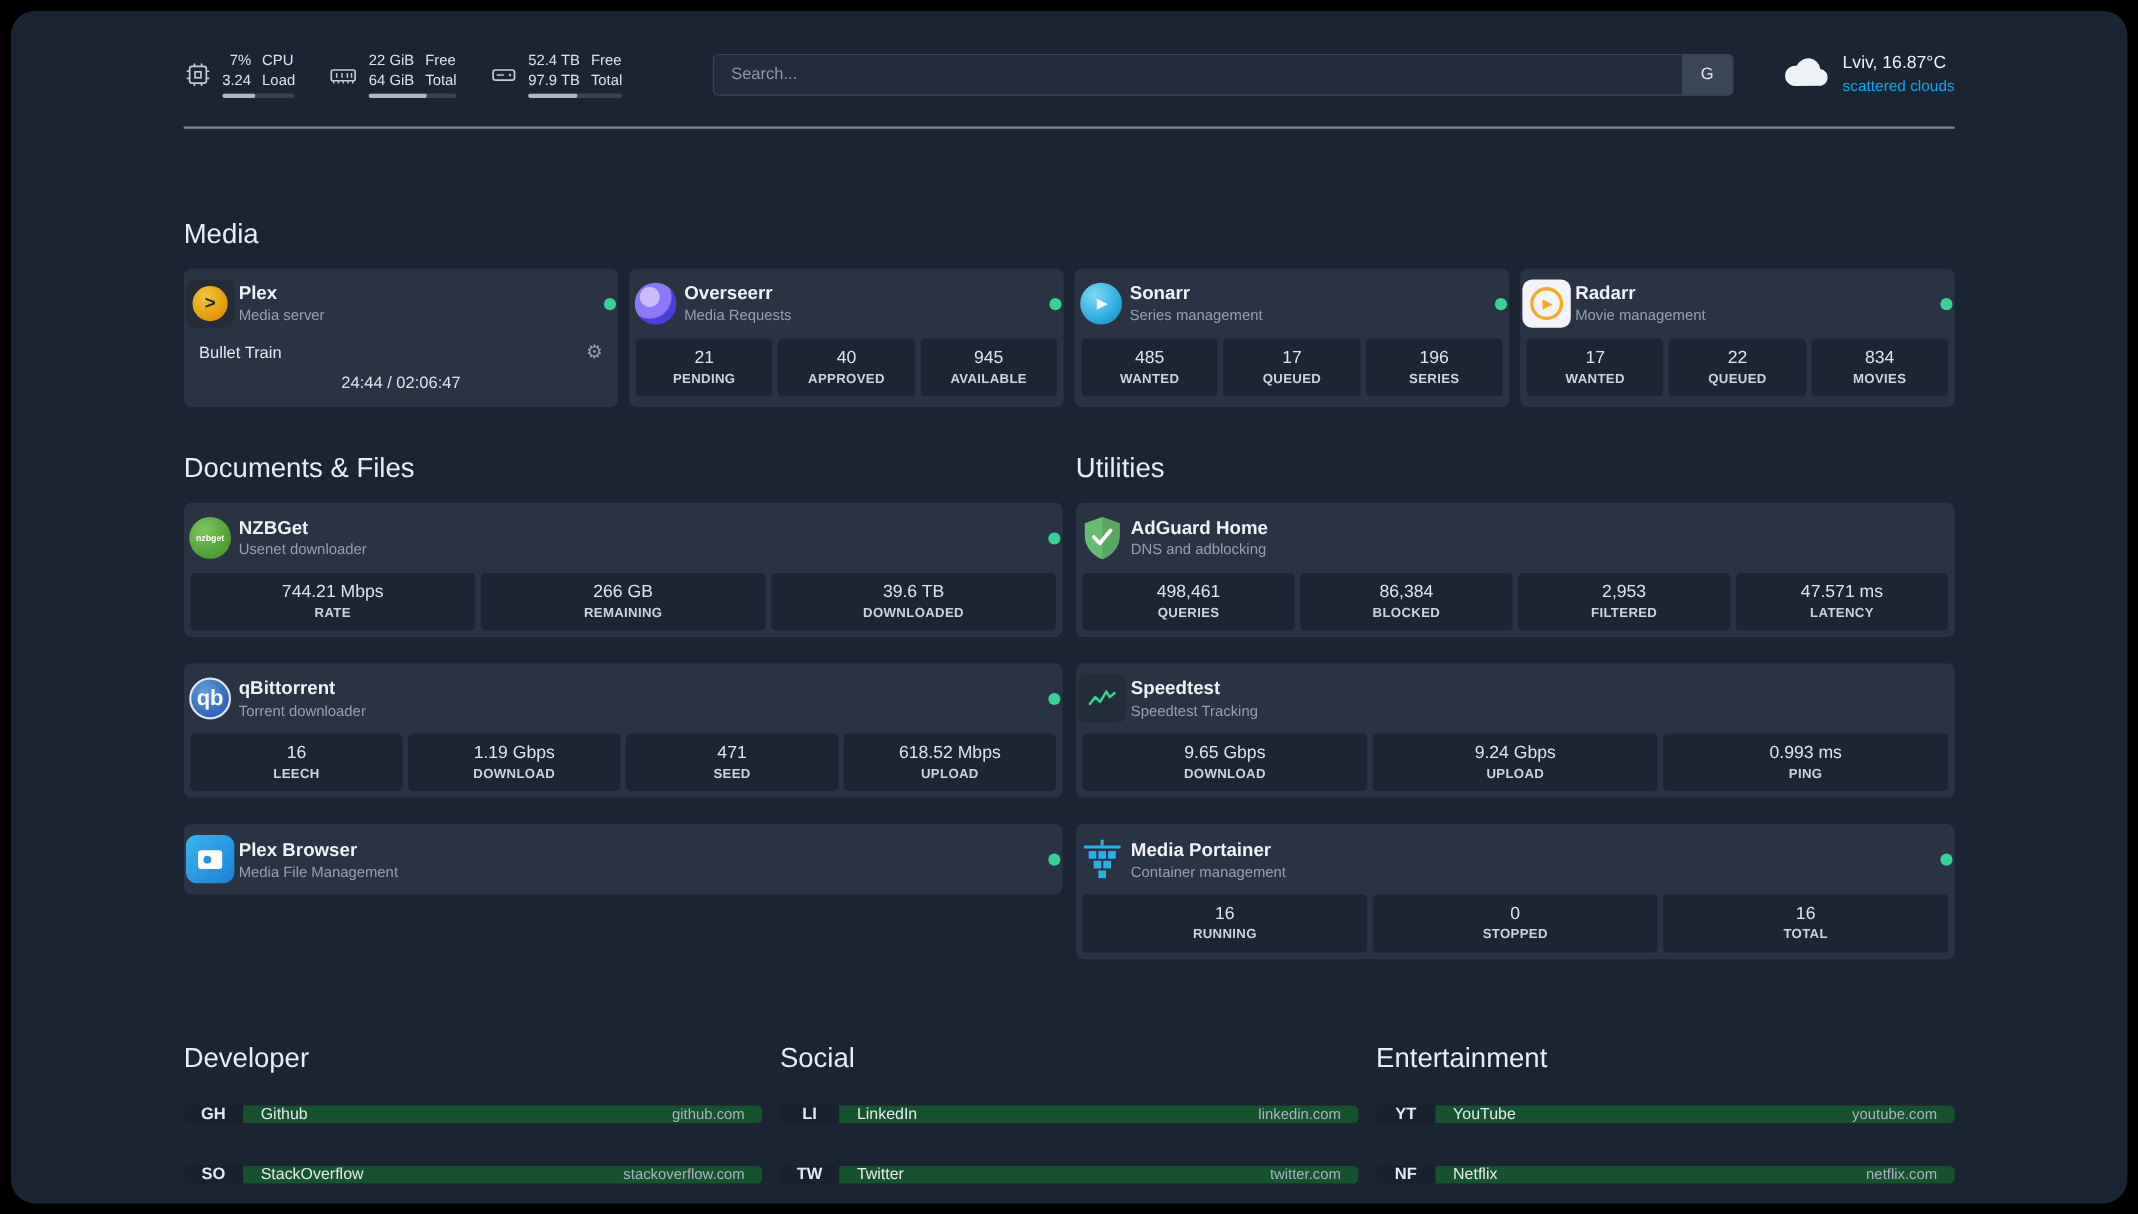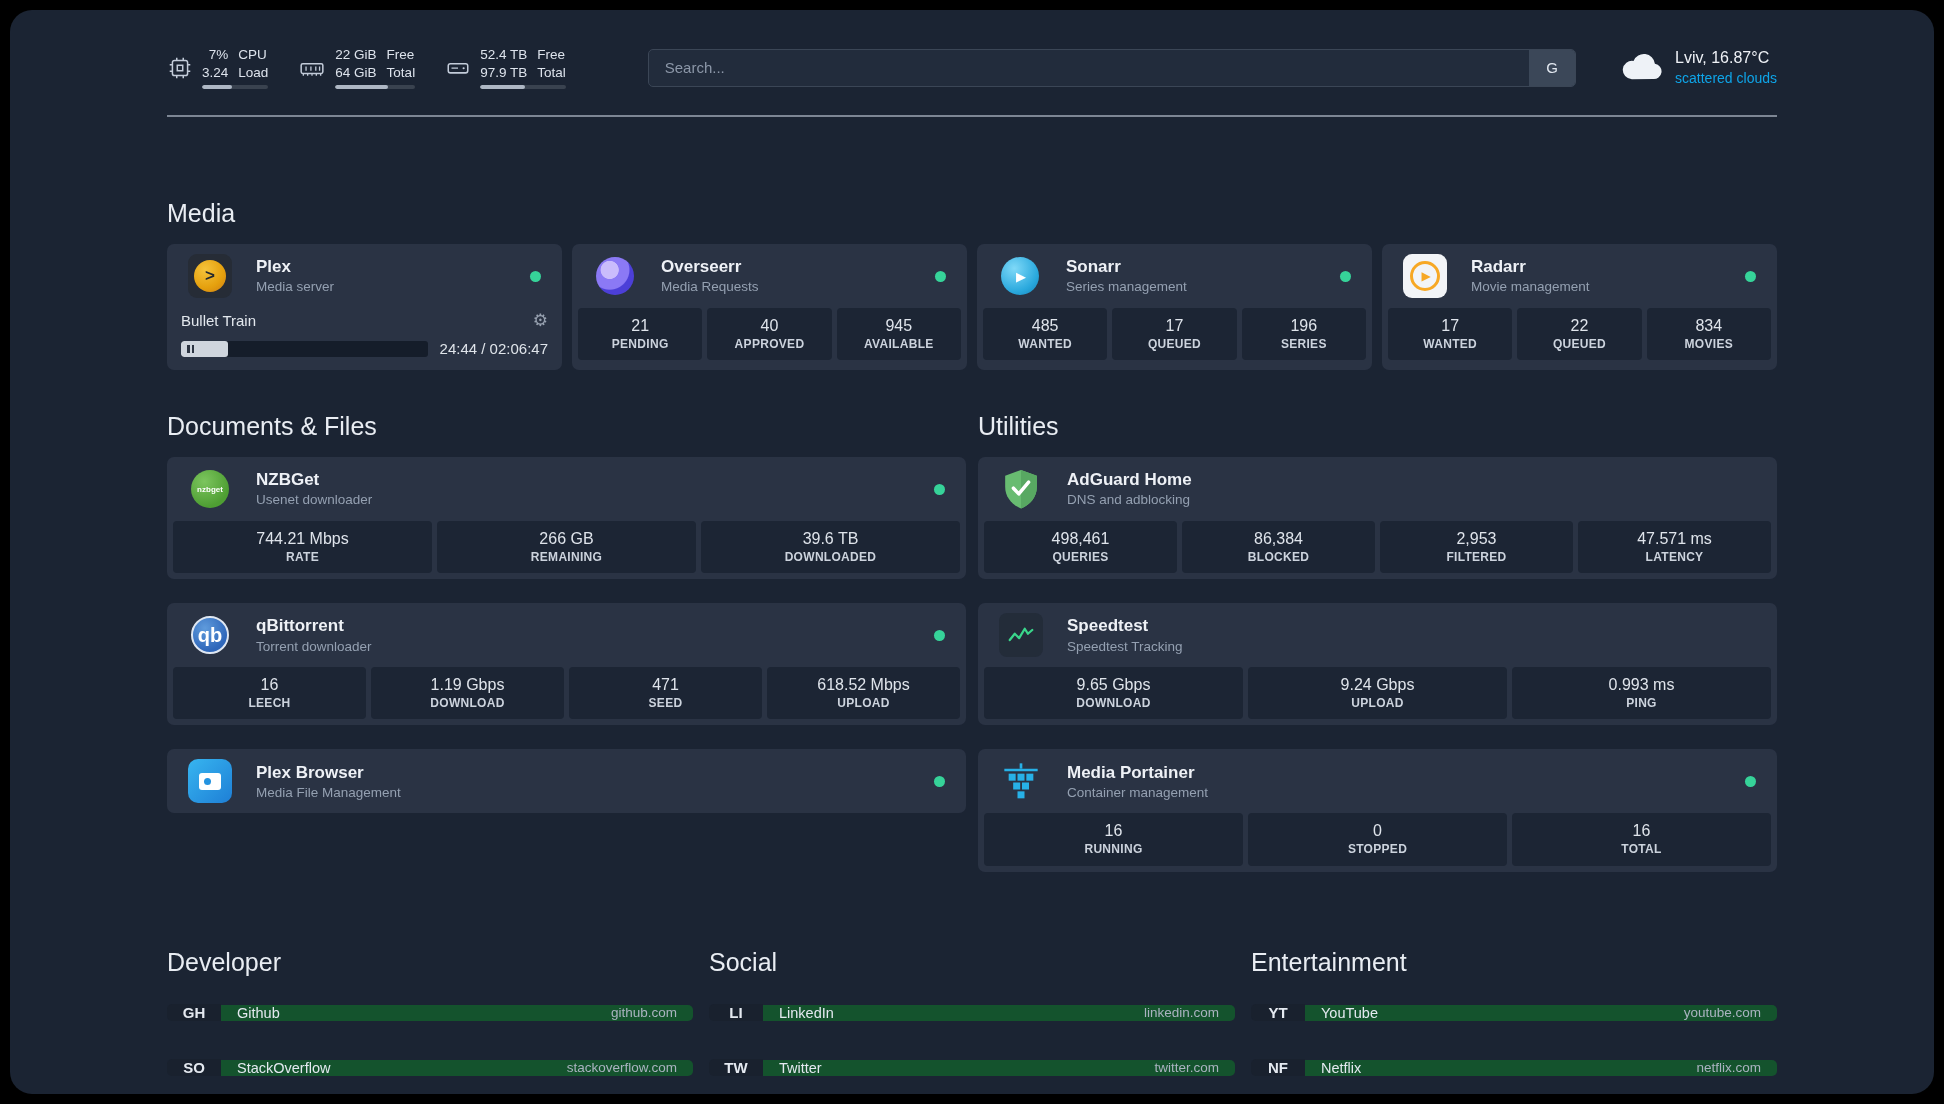--- a/index.html
+++ b/index.html
@@ -34,21 +34,21 @@
   
   .section-title { font-size:25px; font-weight:500; color:#e9edf3; margin-bottom:16px; }
   .media-section { margin-top:82px; }
   .media-grid { display:grid; grid-template-columns:repeat(4,1fr); gap:10px; align-items:stretch; }
 
   .twocol { display:grid; grid-template-columns:1fr 1fr; gap:12px; margin-top:42px; }
   .col-stack { display:flex; flex-direction:column; gap:24px; }
 
   
   .card { background:#2a3344; border-radius:7px; overflow:hidden; display:flex; flex-direction:column; }
-  .card-head { display:flex; align-items:center; gap:24px; padding:10px 21px; cursor:pointer; }
+  .card-head { display:flex; align-items:center; gap:4px; padding:10px 2px; cursor:pointer; }
   .svc-meta { display:flex; flex-direction:column; line-height:1.3; }
   .svc-name { font-size:17px; font-weight:600; color:#eef1f6; }
   .svc-desc { font-size:13.5px; color:#94a0b1; }
   .dot { width:11px; height:11px; border-radius:50%; background:#36d399; margin-left:auto; flex:none; }
 
   .tiles { display:flex; gap:5px; padding:0 6px 6px; }
   .tile { flex:1; background:#1c2534; border-radius:4px; text-align:center; padding:7px 4px 8px; }
   .tile-v { font-size:16px; color:#dfe4eb; line-height:1.35; }
   .tile-l { font-size:12px; font-weight:700; color:#ccd3dd; letter-spacing:.3px; line-height:1.3; }
 
@@ -78,21 +78,21 @@
 
   .icon-speedtest { background:#232c39; border-radius:8px; }
 
   .gear { margin-left:auto; cursor:pointer; }
   .gear::before { content:"\2699"; font-size:17px; color:#97a1b0; }
 
   
   .player { padding:2px 14px 13px; }
   .player-title-row { display:flex; align-items:center; }
   .player-title { font-size:15px; color:#e3e8ee; }
-  .player-bar-row { display:flex; align-items:center; gap:12px; margin-top:9px; }
+  .player-bar-row { display:flex; align-items:center; gap:1px; margin-top:9px;flex-direction:column; }
   .ptrack { flex:1; height:16px; background:#151d2a; border-radius:3px; overflow:hidden; position:relative; cursor:pointer; }
   .pfill { height:100%; background:#cfd5dd; border-radius:3px; position:relative; }
   .pause { position:absolute; left:6px; top:4px; display:flex; gap:2px; }
   .pause i { display:block; width:2.5px; height:8px; background:#2c3442; }
   .ptime { font-size:15px; color:#dfe4ea; white-space:nowrap; }
 
   
   .bookmarks { display:grid; grid-template-columns:repeat(3,1fr); gap:16px; margin-top:76px; padding-bottom:40px; }
   .bm-row { display:flex; align-items:center; height:40px; margin-bottom:15px; }
   .bm-abbr { width:54px; background:#19212e; border-radius:5px 0 0 5px; display:flex; align-items:center; justify-content:center; font-size:15px; font-weight:700; color:#e4e9f0; flex:none; }

